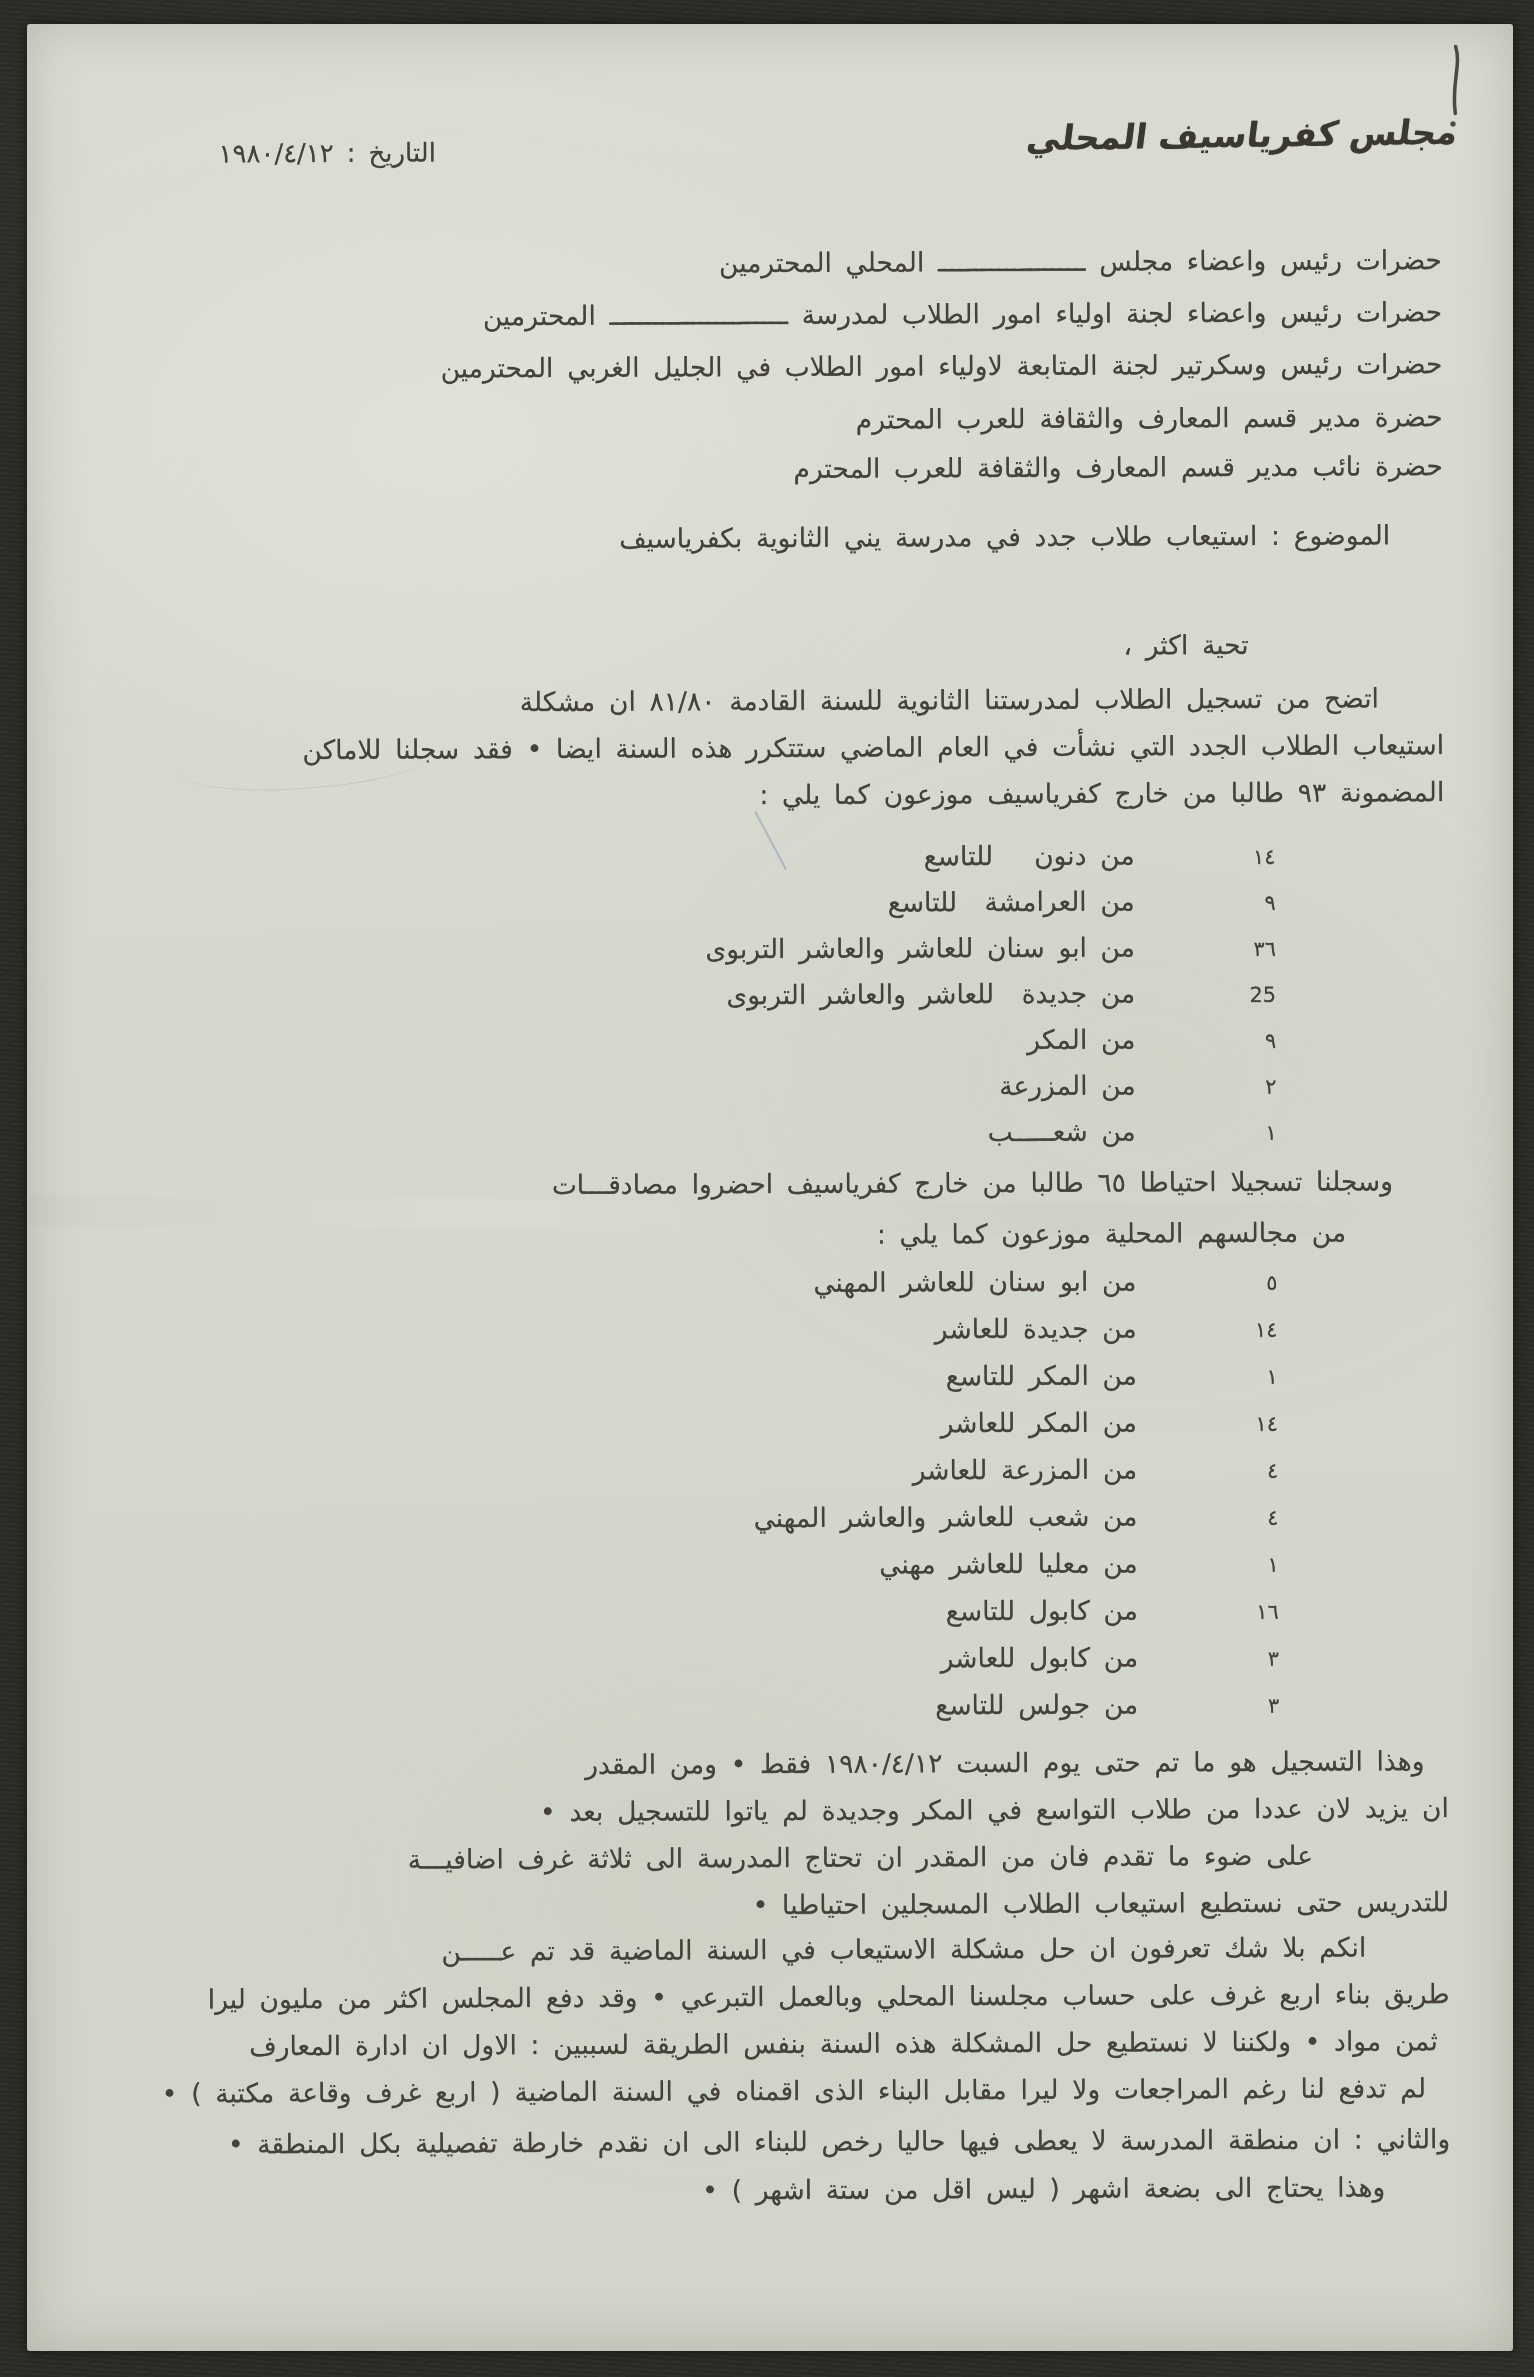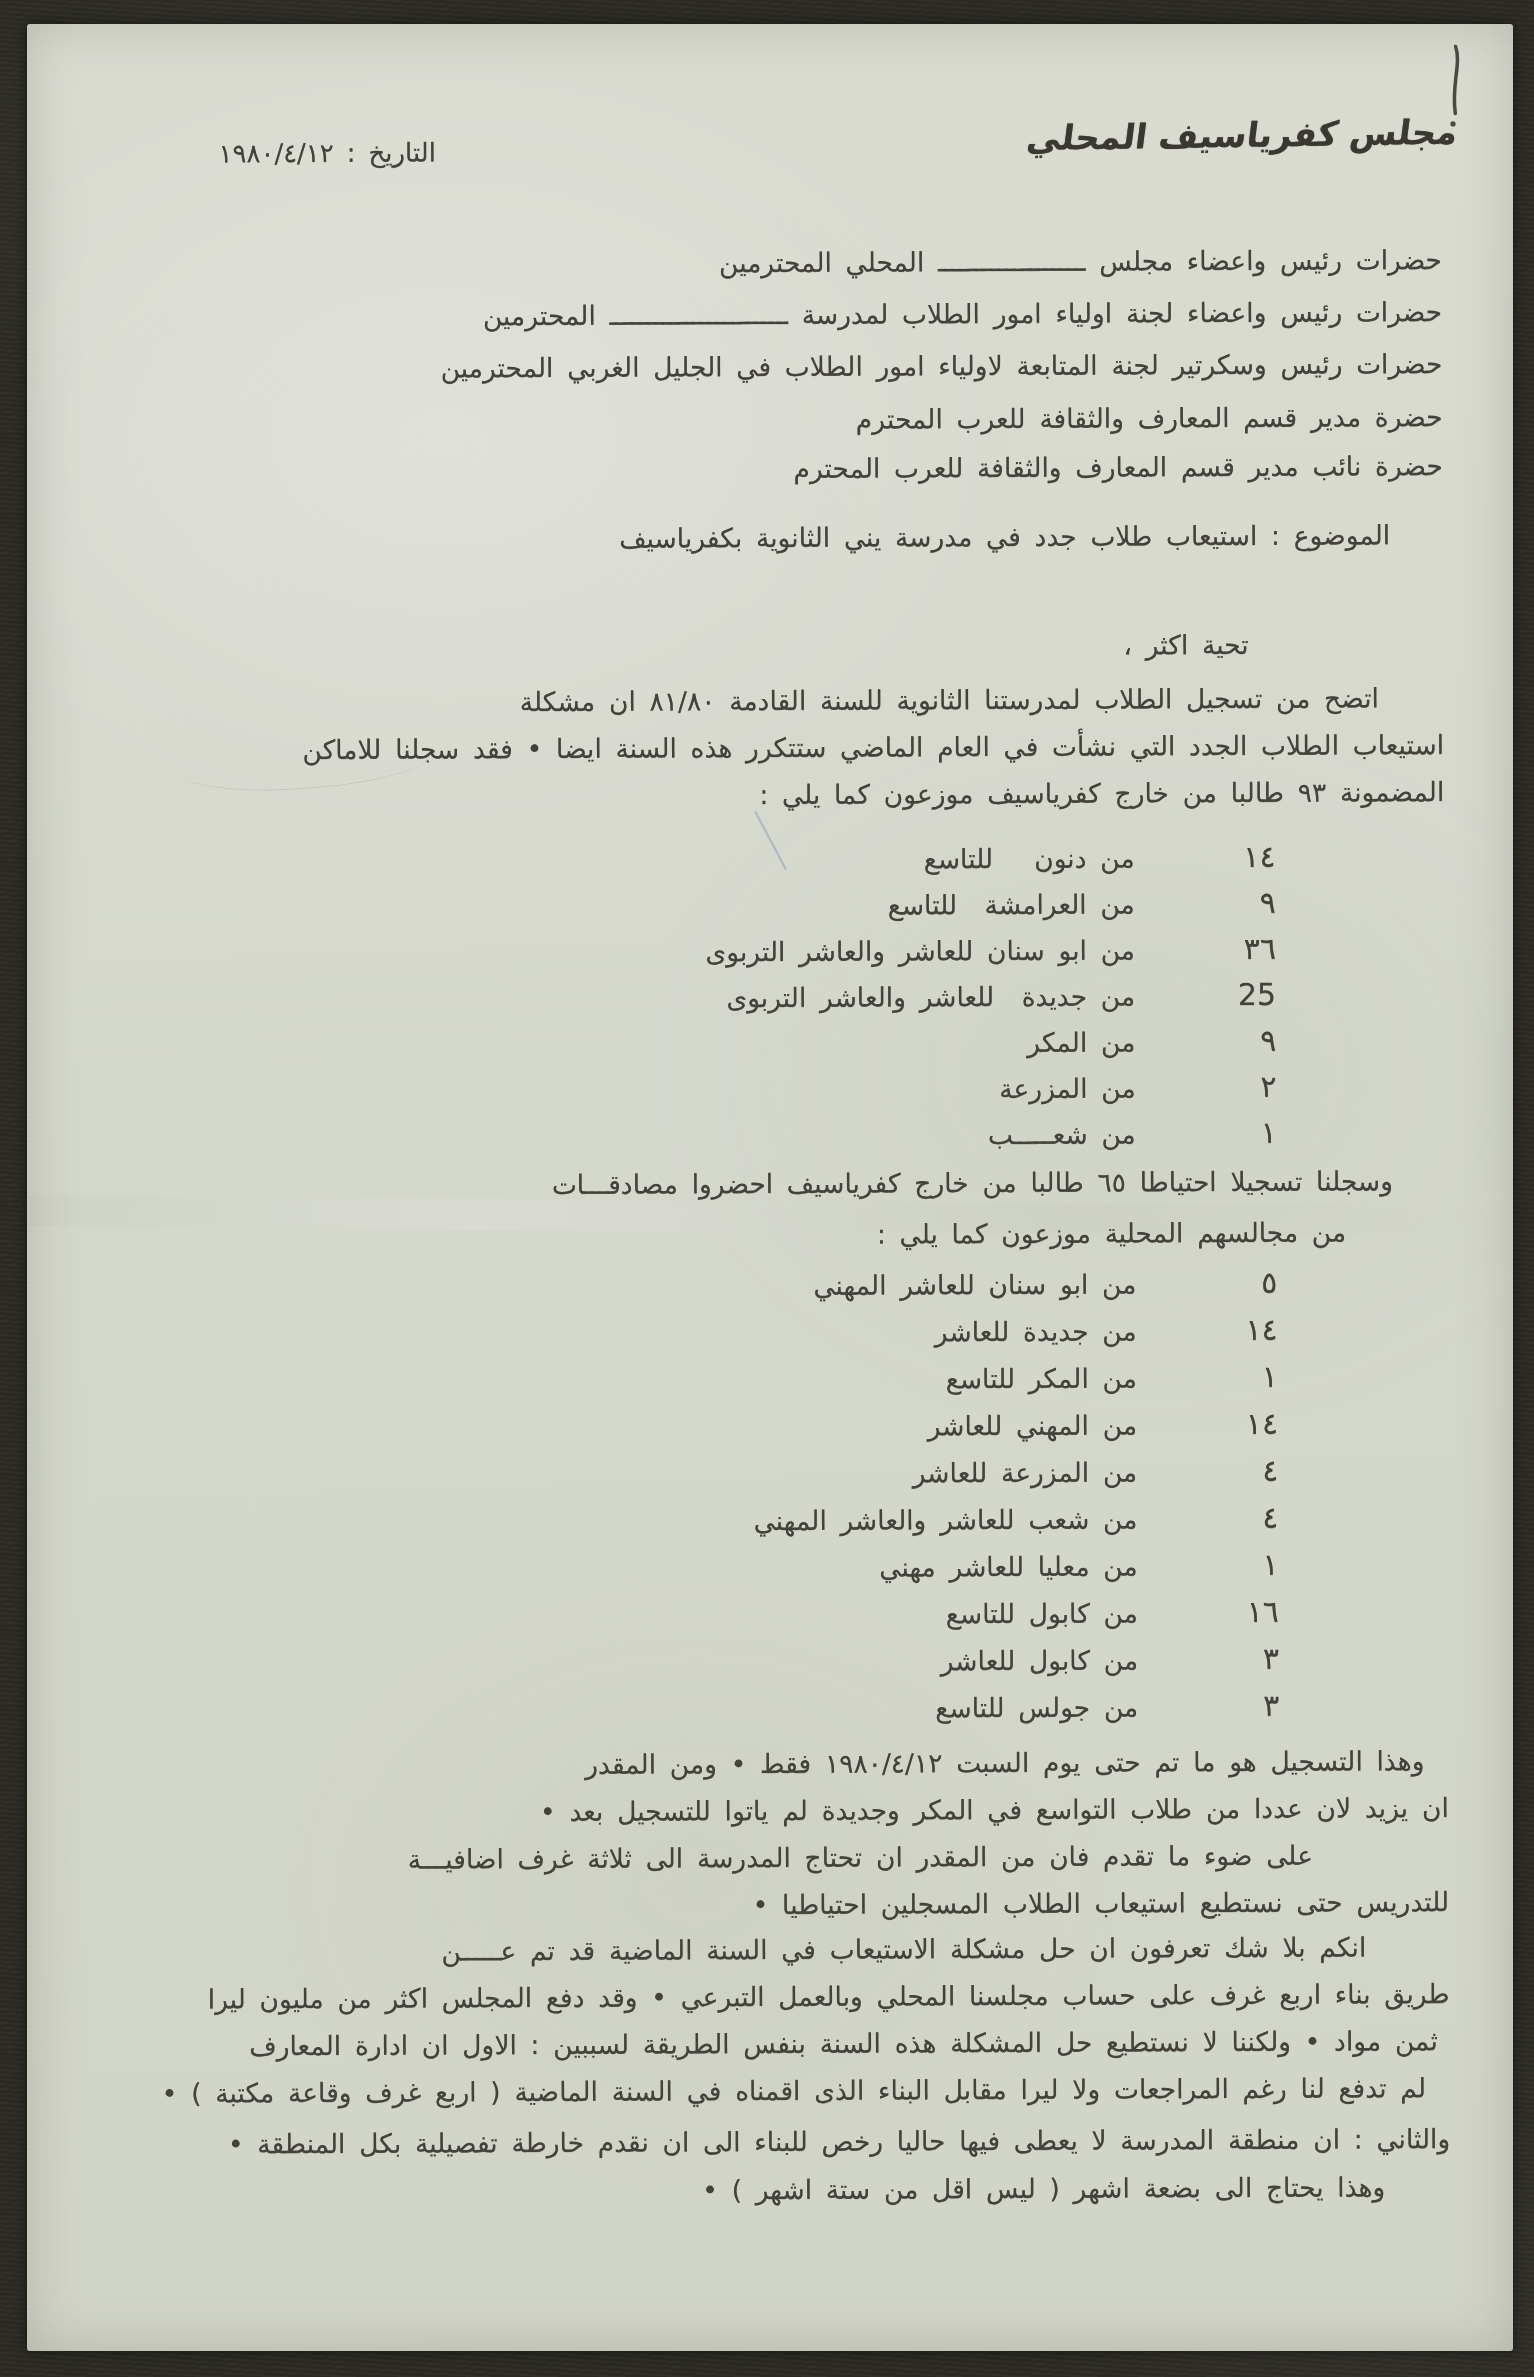--- a/index.html
+++ b/index.html
@@ -37,21 +37,21 @@
     text-shadow:0 0 0.9px rgba(40,38,32,.6);white-space:pre;
   }
   .dateline{
     position:absolute;top:136px;left:223px;direction:rtl;font-size:26px;
     white-space:pre;word-spacing:4.7px;text-shadow:0 0.3px 0.6px rgba(58,56,48,.55);
   }
   .tlist{position:absolute;right:257px;}
   .lrow{display:flex;direction:rtl;align-items:baseline;}
   .list1 .lrow{height:46px;}
   .list2 .lrow{height:47px;}
-  .num{min-width:54px;font-size:30px;white-space:pre;
+  .num{min-width:54px;font-size:21px;white-space:pre;
        text-shadow:0 0.3px 0.6px rgba(58,56,48,.55);word-spacing:5.3px;}
   .place{margin-right:87px;font-size:26.5px;white-space:pre;
        text-shadow:0 0.3px 0.6px rgba(58,56,48,.55);word-spacing:5.3px;}
   .crease{
     position:absolute;left:29px;right:23.6px;top:1201px;height:31px;opacity:.5;
     background:linear-gradient(92deg, rgba(120,128,108,.10), rgba(255,255,255,.20) 30%, rgba(120,128,108,.09) 70%, rgba(255,255,255,0));
     transform:rotate(0.45deg);pointer-events:none;
   }
   .pencil-arc{
     position:absolute;top:737px;left:177px;width:253px;height:51px;
@@ -153,21 +153,21 @@
           <span class="place">من جديدة للعاشر</span>
         </div>
 
         <div class="lrow">
           <span class="num">١</span>
           <span class="place">من المكر للتاسع</span>
         </div>
 
         <div class="lrow">
           <span class="num">١٤</span>
-          <span class="place">من المهني للعاشر</span>
+          <span class="place">من المكر للعاشر</span>
         </div>
 
         <div class="lrow">
           <span class="num">٤</span>
           <span class="place">من المزرعة للعاشر</span>
         </div>
 
         <div class="lrow">
           <span class="num">٤</span>
           <span class="place">من شعب للعاشر والعاشر المهني</span>

